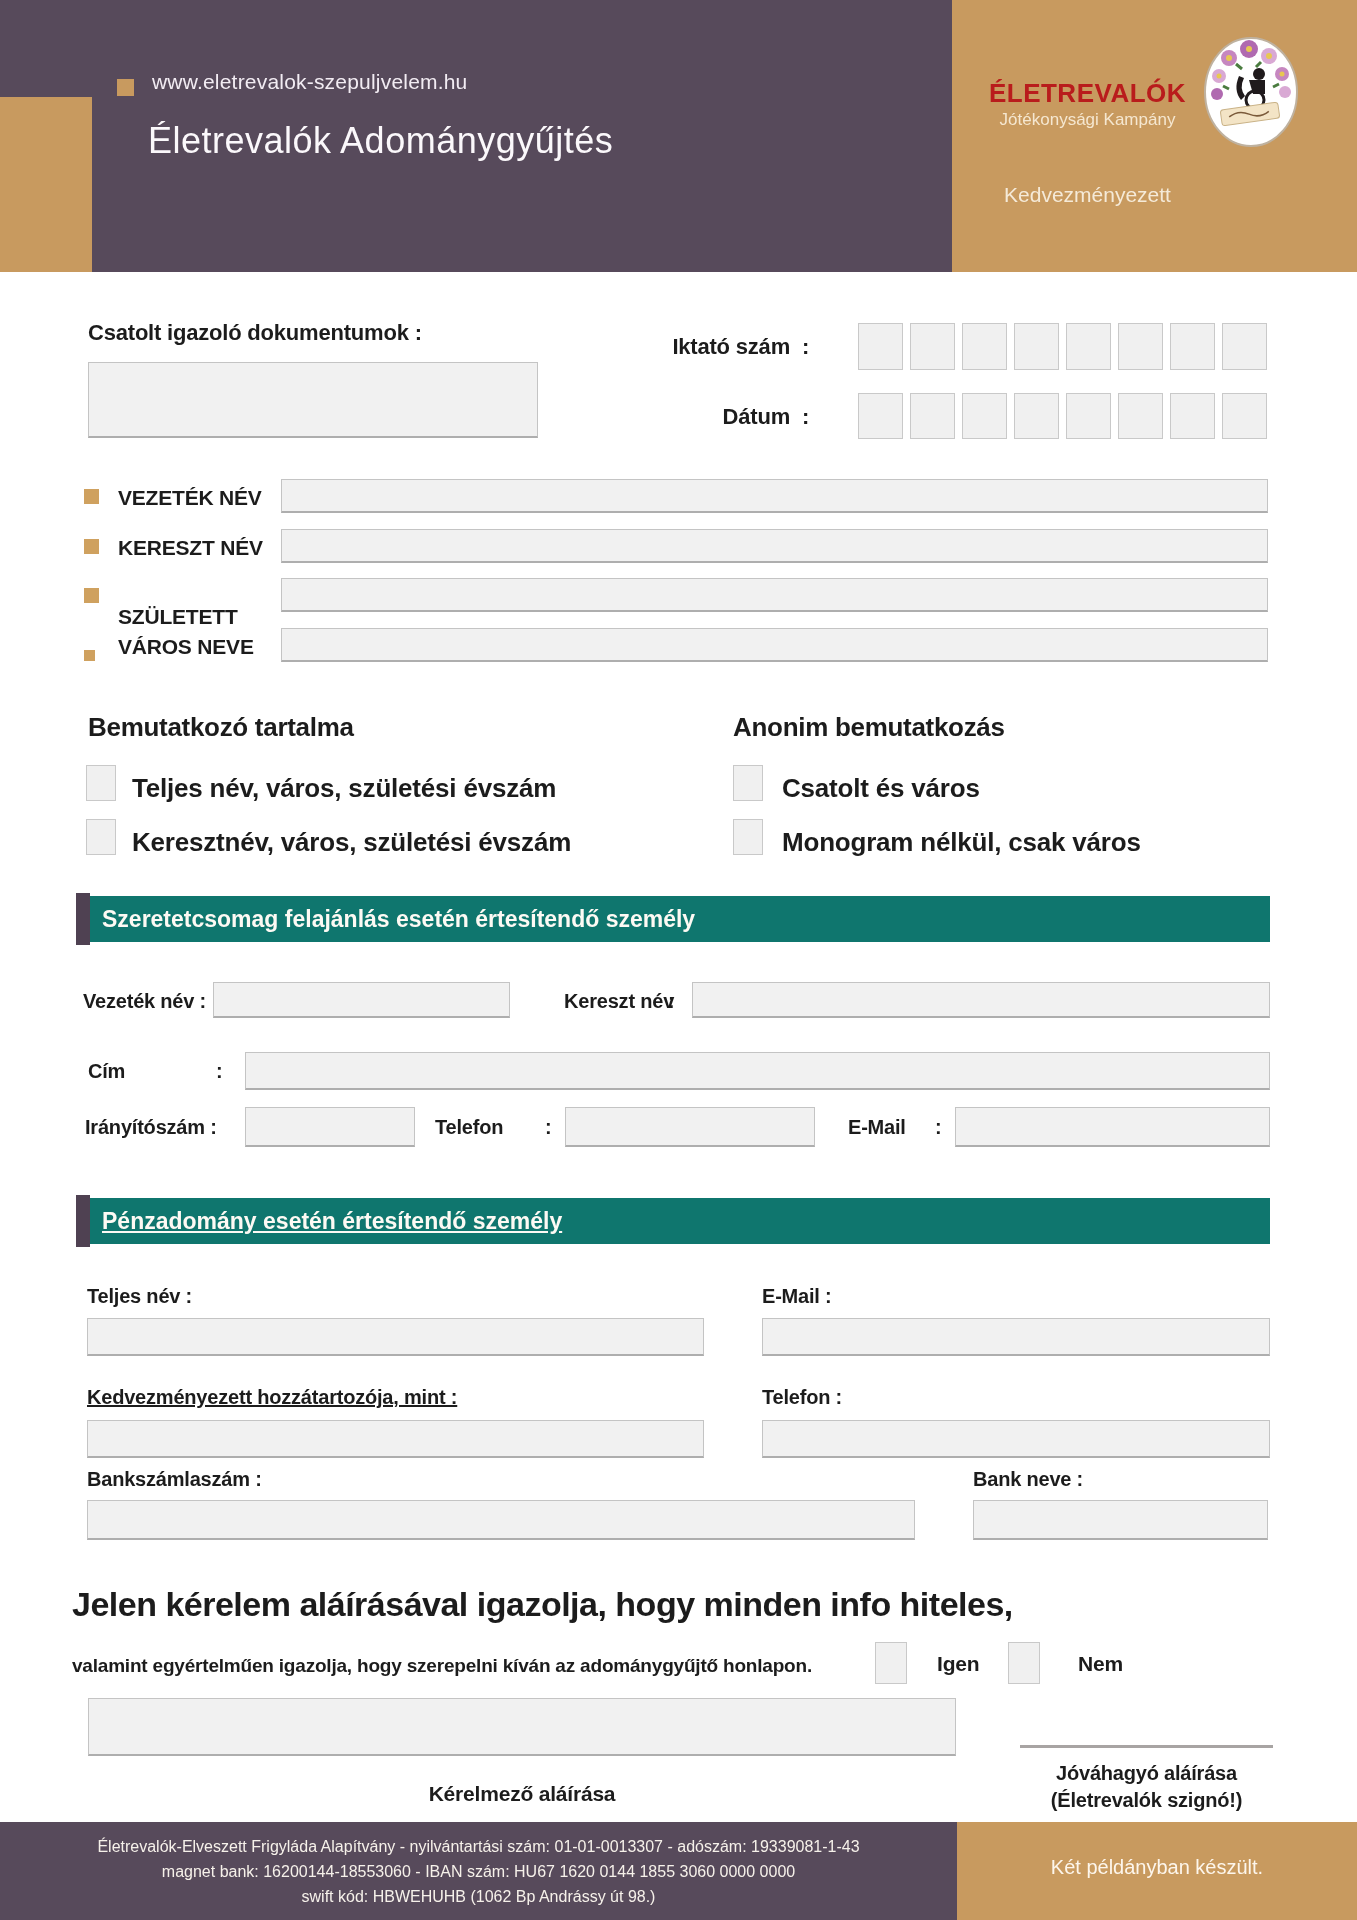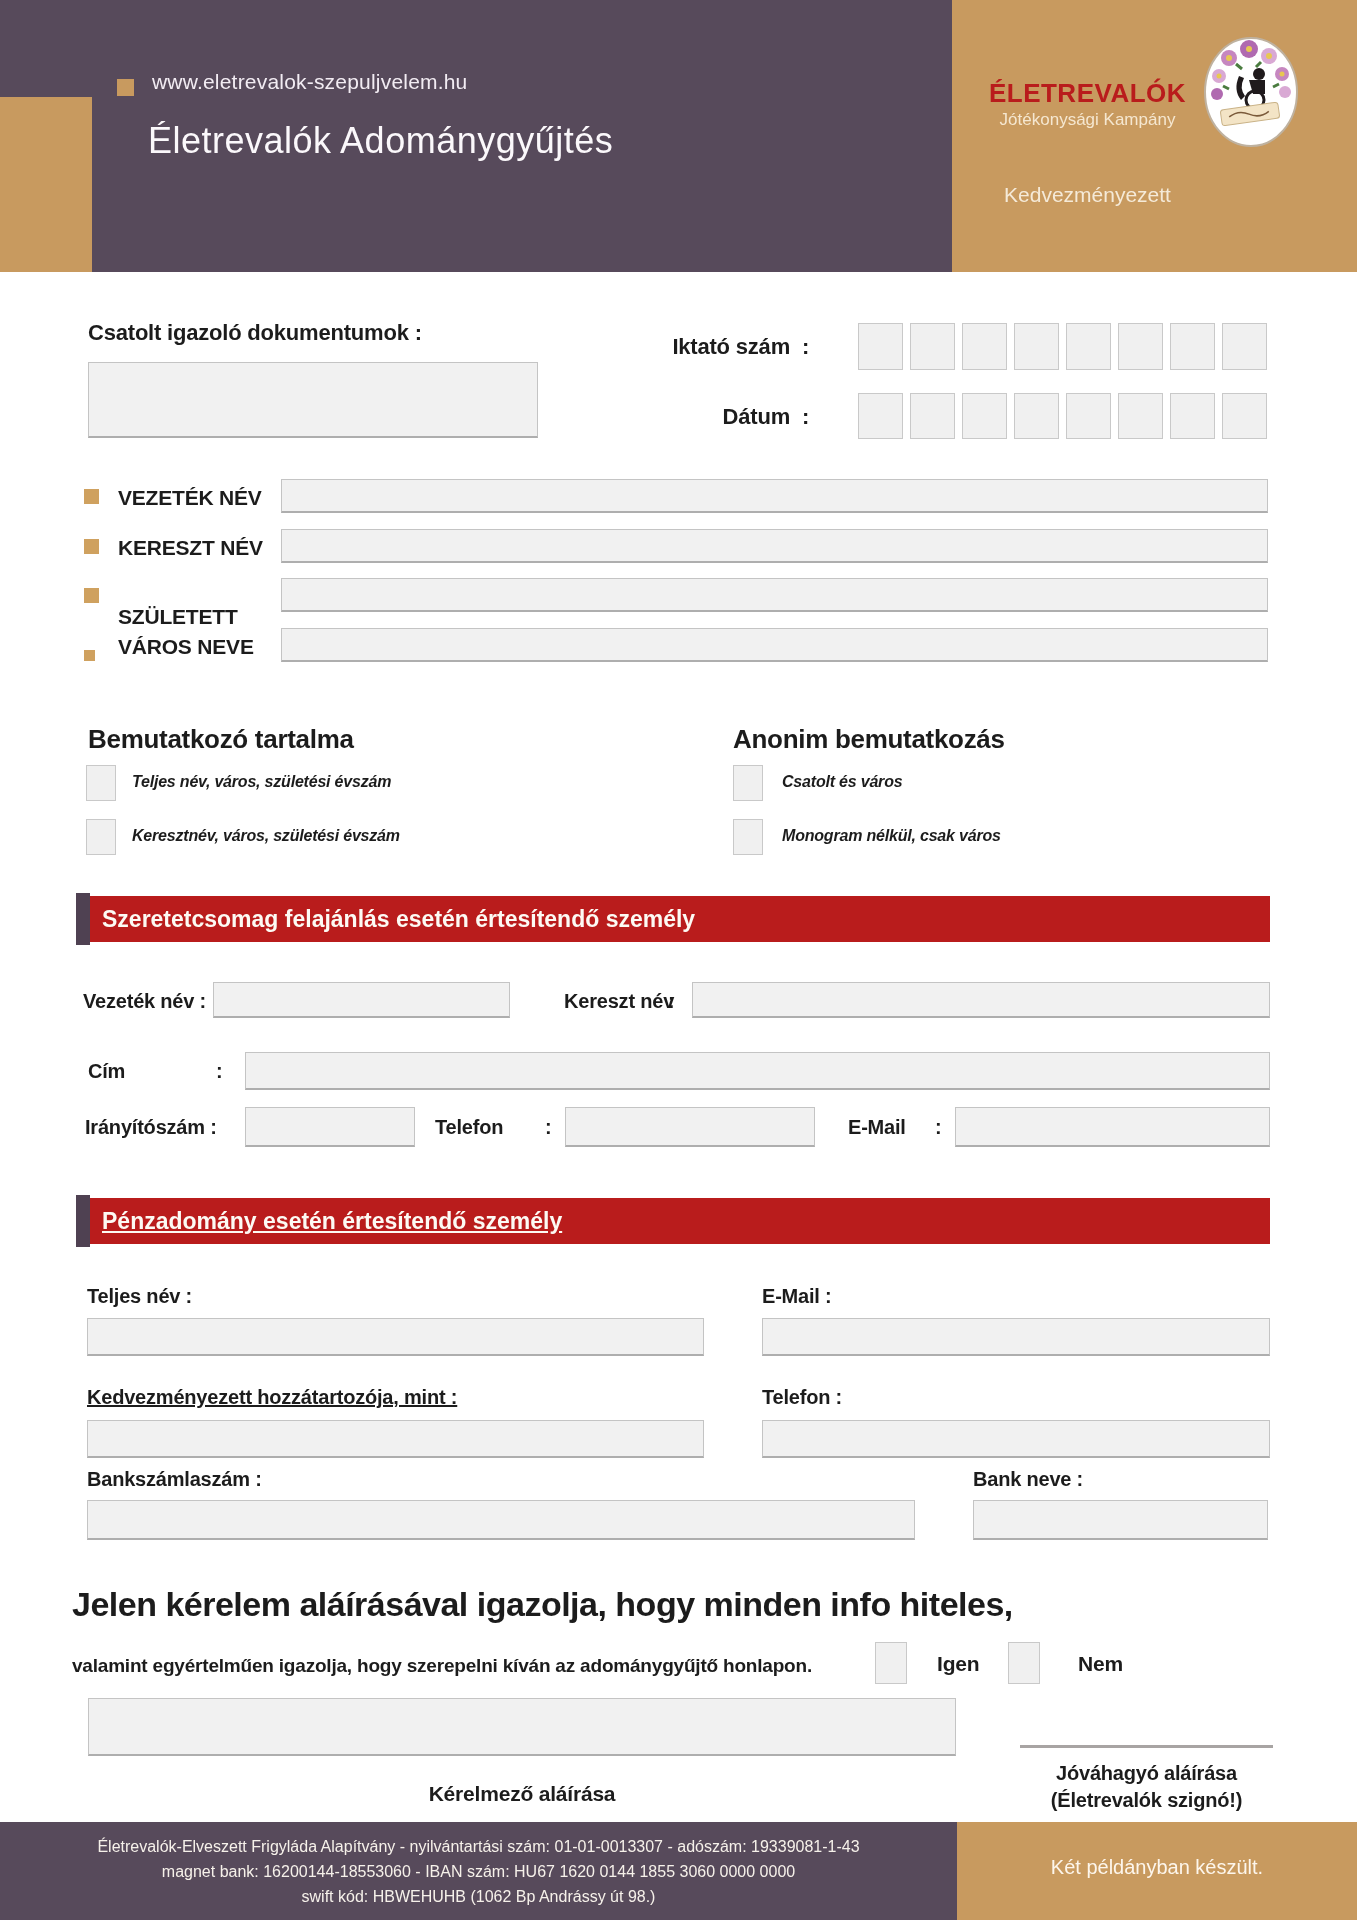--- a/index.html
+++ b/index.html
@@ -22,24 +22,24 @@
   .brand-sub{font-size:17px;color:#f5e7d0;margin-top:1px;}
   .beneficiary{left:975px;top:183px;width:225px;text-align:center;font-size:21px;color:#f5ead8;}
   .logo{left:1203px;top:36px;}
   
   .lbl{font-weight:bold;letter-spacing:-.2px;}
   .input{background:#f1f1f1;border:1px solid #c4c4c4;border-bottom:2px solid #aeaeae;box-sizing:border-box;}
   .cellrow{display:flex;gap:7px;}
   .cell{width:45px;height:47px;background:#f0f0f0;border:1px solid #c9c9c9;box-sizing:border-box;}
   .cb{background:#f0f0f0;border:1px solid #c9c9c9;box-sizing:border-box;}
   .bullet{background:#cfa15f;}
-  .banner{background:#b91c1c;color:#fdfaf4;font-weight:bold;display:flex;align-items:center;}
+  .banner{background:#0f766e;color:#fdfaf4;font-weight:bold;display:flex;align-items:center;}
   .banner-accent{background:#4f4152;}
-  .sec-h{font-size:26px;font-weight:bold;letter-spacing:-.3px;margin-top:12px;}
-  .opt-lbl{font-size:16px;font-weight:bold;letter-spacing:-.2px;font-style:italic;}
+  .sec-h{font-size:26px;font-weight:bold;letter-spacing:-.3px;}
+  .opt-lbl{font-size:26px;font-weight:bold;letter-spacing:-.2px;}
   .f20{font-size:20px;}
   .f21{font-size:21px;}
   .f22{font-size:22px;}
   .sig-line{background:#a8a4a3;height:3px;}
   
   .ftr-purple{left:0;top:1822px;width:957px;height:98px;background:#574a5b;}
   .ftr-tan{left:957px;top:1822px;width:400px;height:98px;background:#c89a5f;}
   .ftr-text{left:0;top:1834px;width:957px;text-align:center;color:#f6f1ea;font-size:16px;line-height:25px;}
   .copies{left:957px;top:1856px;width:400px;text-align:center;color:#fdf6ec;font-size:20px;}
 </style>

